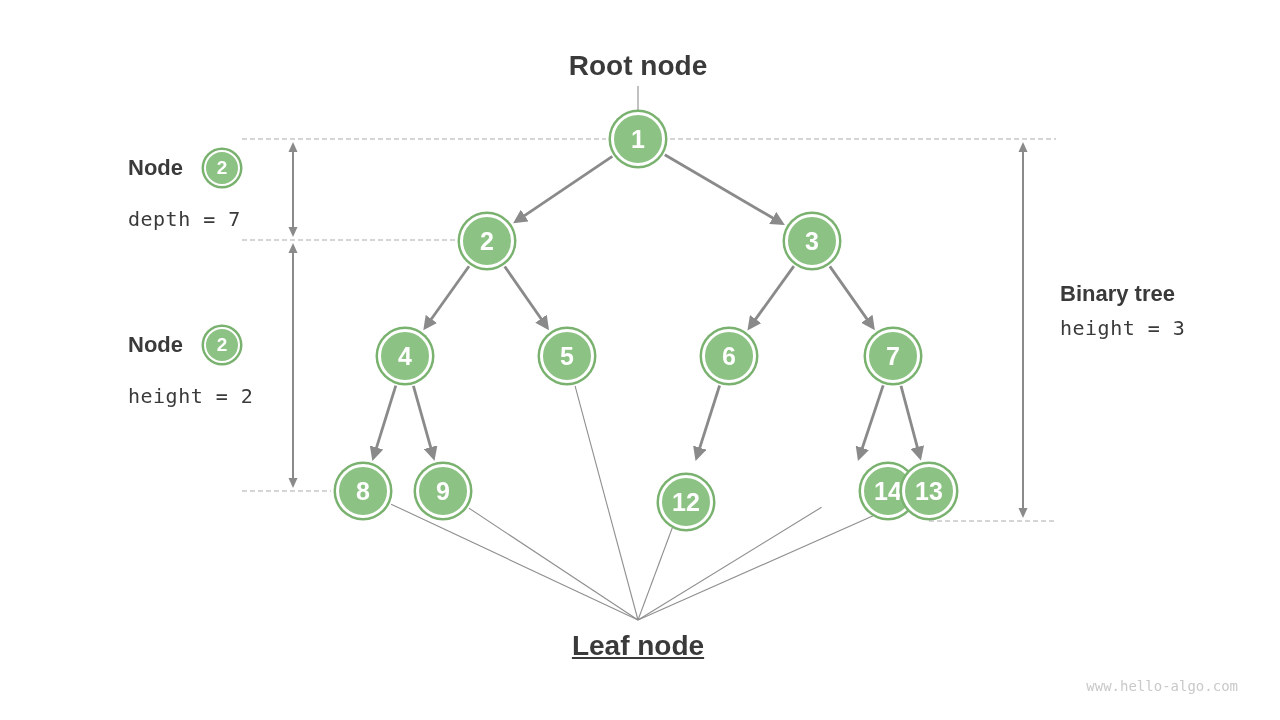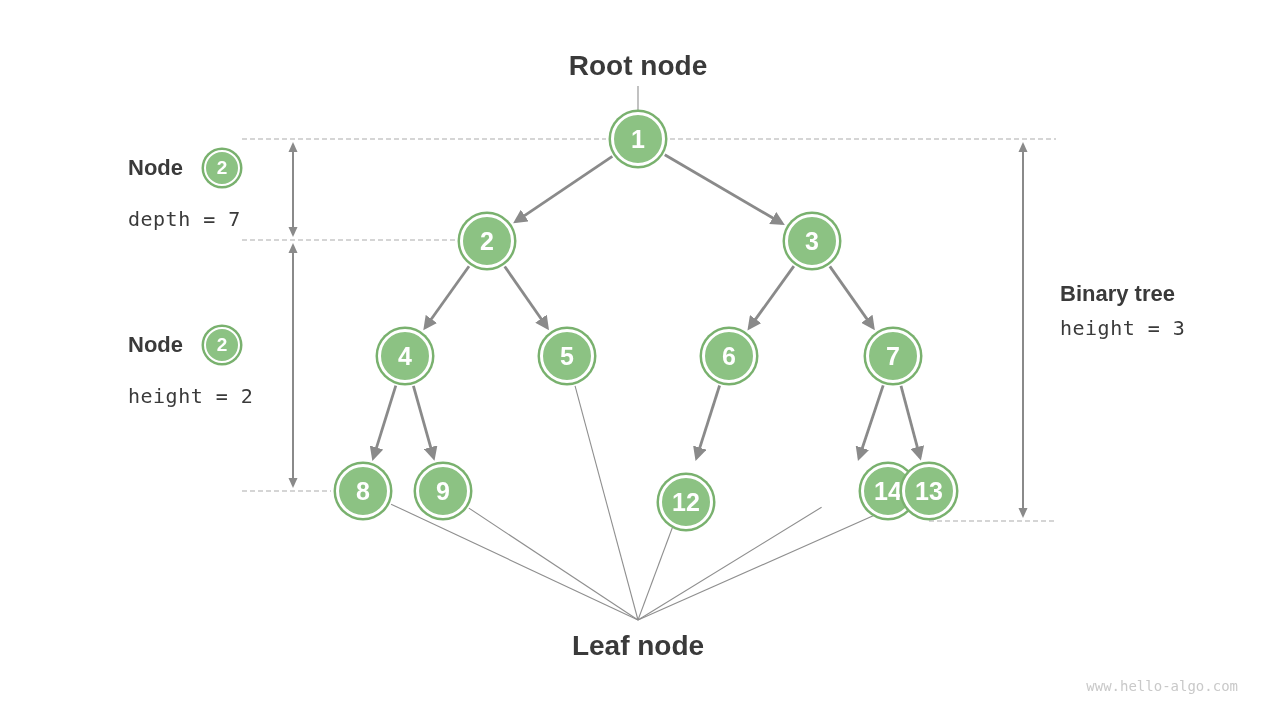--- a/index.html
+++ b/index.html
@@ -105,21 +105,21 @@
       <div class="node" style="left: 893px; top: 356px;">7</div>
       <div class="node" style="left: 363px; top: 491px;">8</div>
       <div class="node" style="left: 443px; top: 491px;">9</div>
       <div class="node" style="left: 686px; top: 491px; margin-top: 11px;">12</div>
       <div class="node" style="left: 848px; top: 491px; margin-left: 40px;">14</div>
       <div class="node" style="left: 929px; top: 491px;">13</div>
     </div>
 
   <div class="big-label" style="left:638px;top:50px;">Root node</div>
 
-  <div class="big-label" style="left:638px;top:630px;">Leaf node</div>
+  <div class="big-label" style="left:638px;top:630px;text-decoration:underline;">Leaf node</div>
 
   <div class="anno-row" style="left:128px;top:147px;">
     <span class="anno-title">Node</span>
     <span class="badge">2</span>
   </div>
   <div class="mono-caption" style="left:128px;top:207px;">depth = 7</div>
 
   <div class="anno-row" style="left:128px;top:324px;">
     <span class="anno-title">Node</span>
     <span class="badge">2</span>

